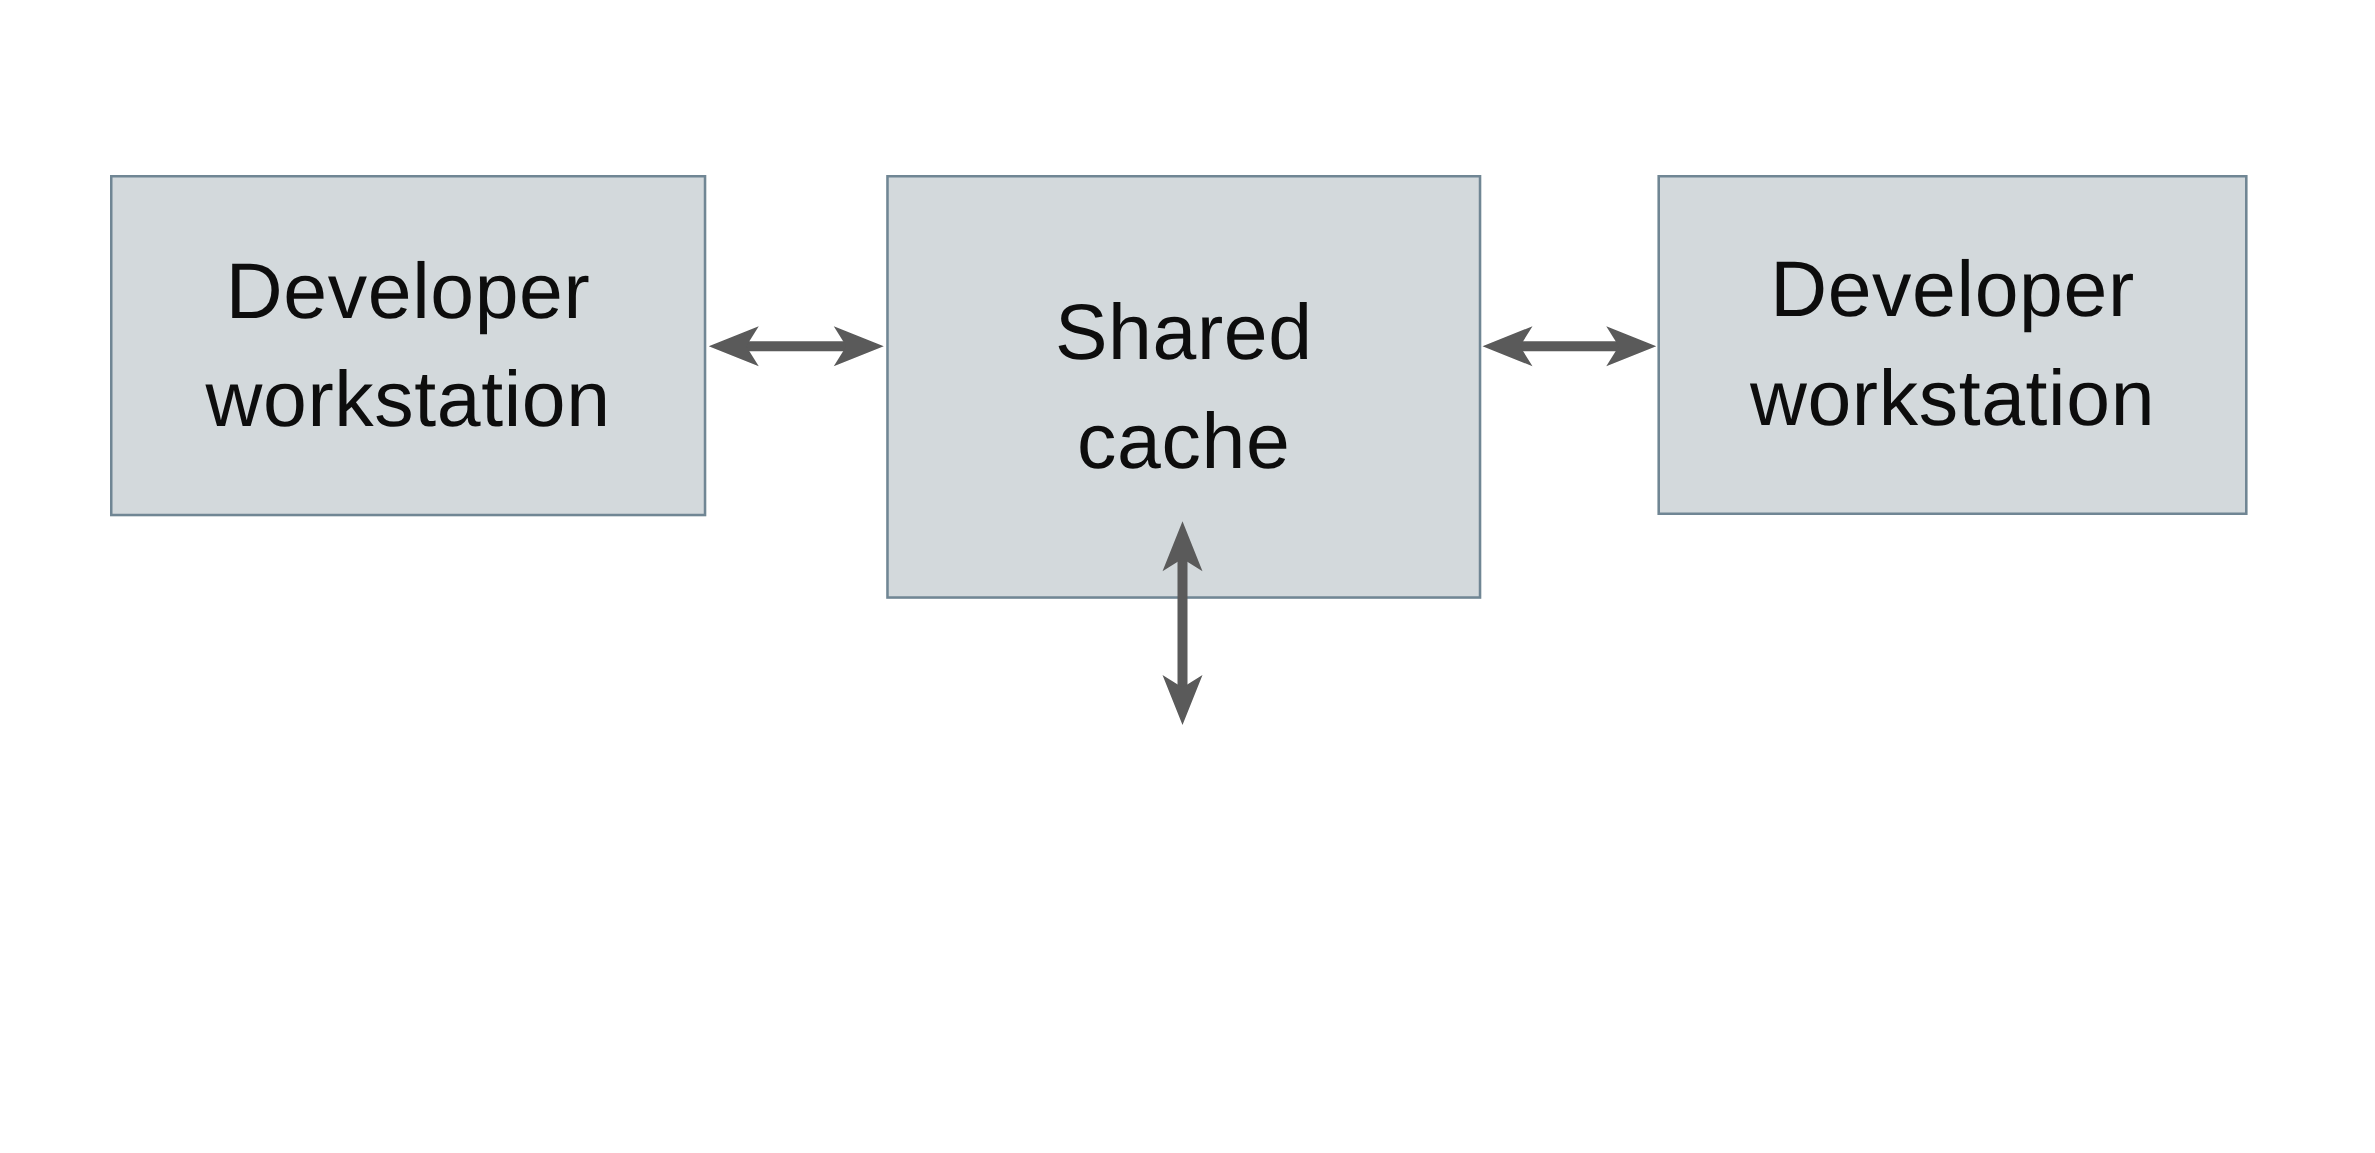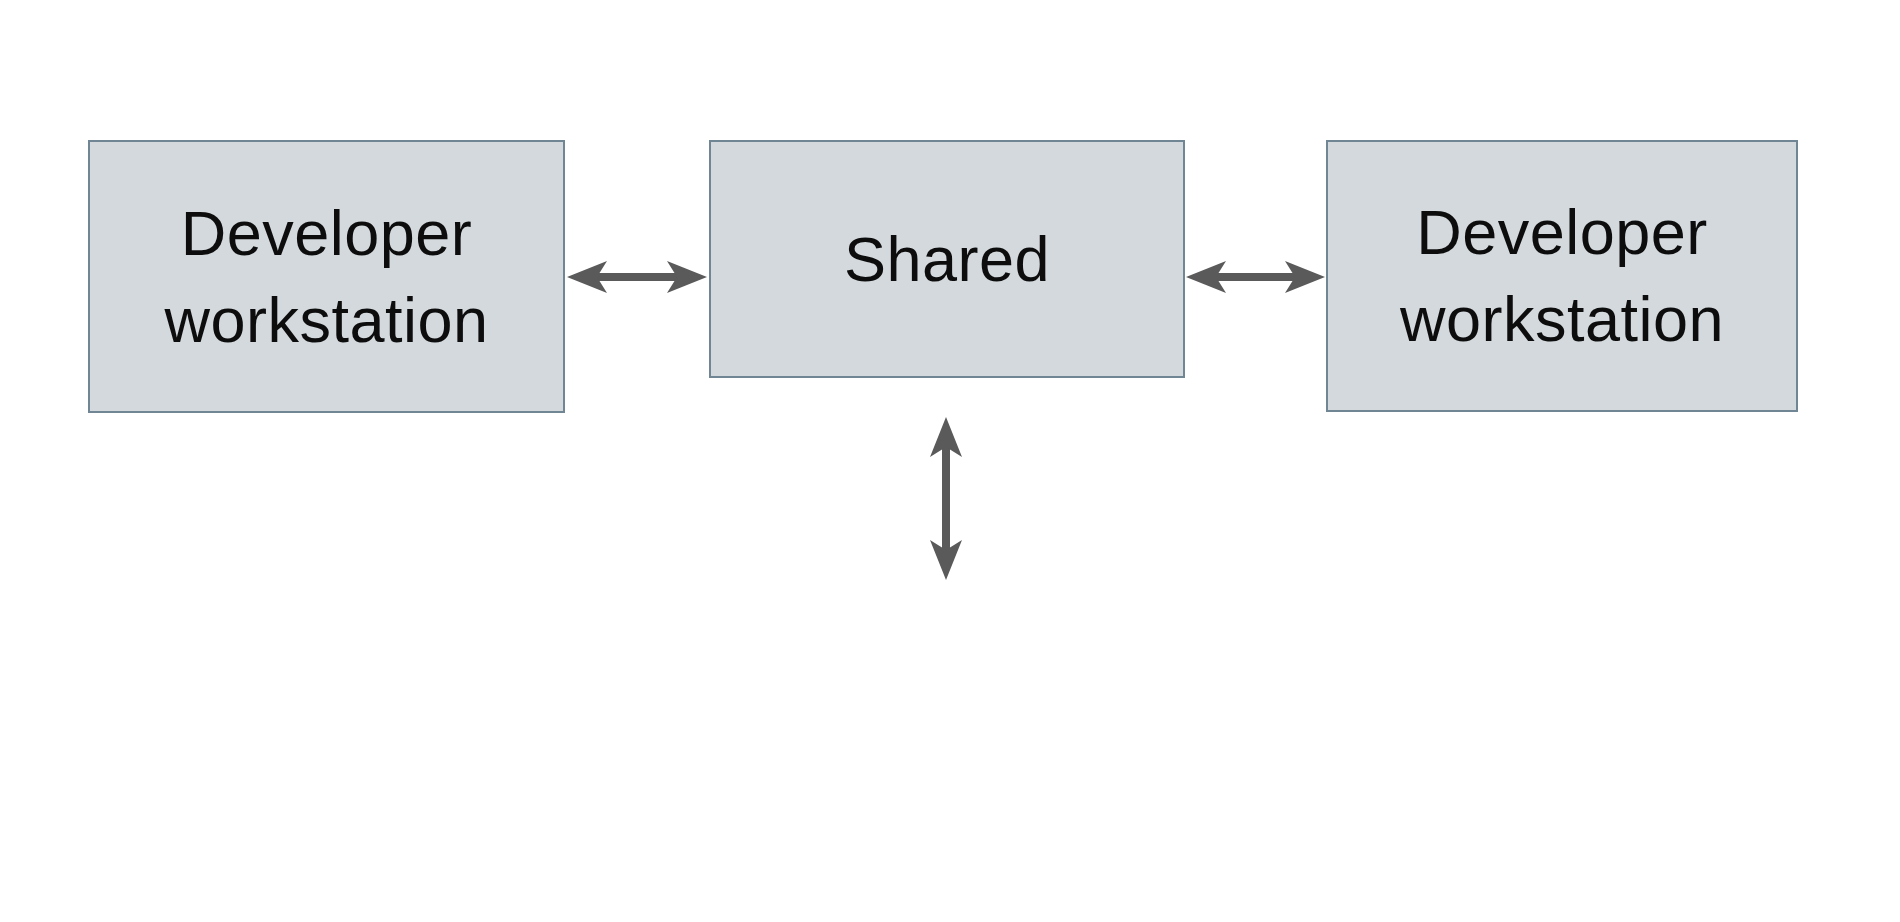--- a/index.html
+++ b/index.html
@@ -28,21 +28,21 @@
     flex-direction:column;
     align-items:center;
     justify-content:center;
     text-align:center;
     color:var(--text-color);
     font-size:63px;
     line-height:87px;
     letter-spacing:0.5px;
   }
   .node-dev-left   {left:88px;  top:104px; width:477px; height:273px;}
-  .node-cache      {left:709px; top:104px; width:476px; height:238px;justify-content:center;}
+  .node-cache      {left:709px; top:104px; width:476px; height:339px;justify-content:center;}
   .node-dev-right  {left:1326px;top:104px; width:472px; height:272px;}
   .node-ci         {left:709px; top:547px; width:476px; height:272px;}
   .arrow{position:absolute;display:block;}
   .arrow polygon{fill:var(--arrow-color);}
   .arrow line{stroke:var(--arrow-color);stroke-width:8;}
   .arrow-left  {left:565px; top:221px;}
   .arrow-right {left:1185px;top:221px;}
   .arrow-down  {left:926px; top:380px;}
 </style>
 </head>
@@ -50,20 +50,21 @@
 
 <div class="canvas">
 
   <div class="node node-dev-left">
     <span>Developer</span>
     <span>workstation</span>
   </div>
 
   <div class="node node-cache">
     <span>Shared</span>
+    <span>cache</span>
   </div>
 
   <div class="node node-dev-right">
     <span>Developer</span>
     <span>workstation</span>
   </div>
 
 
   <svg class="arrow arrow-left" width="144" height="40" viewBox="0 0 144 40">
     <line x1="30" y1="20" x2="114" y2="20"></line>

